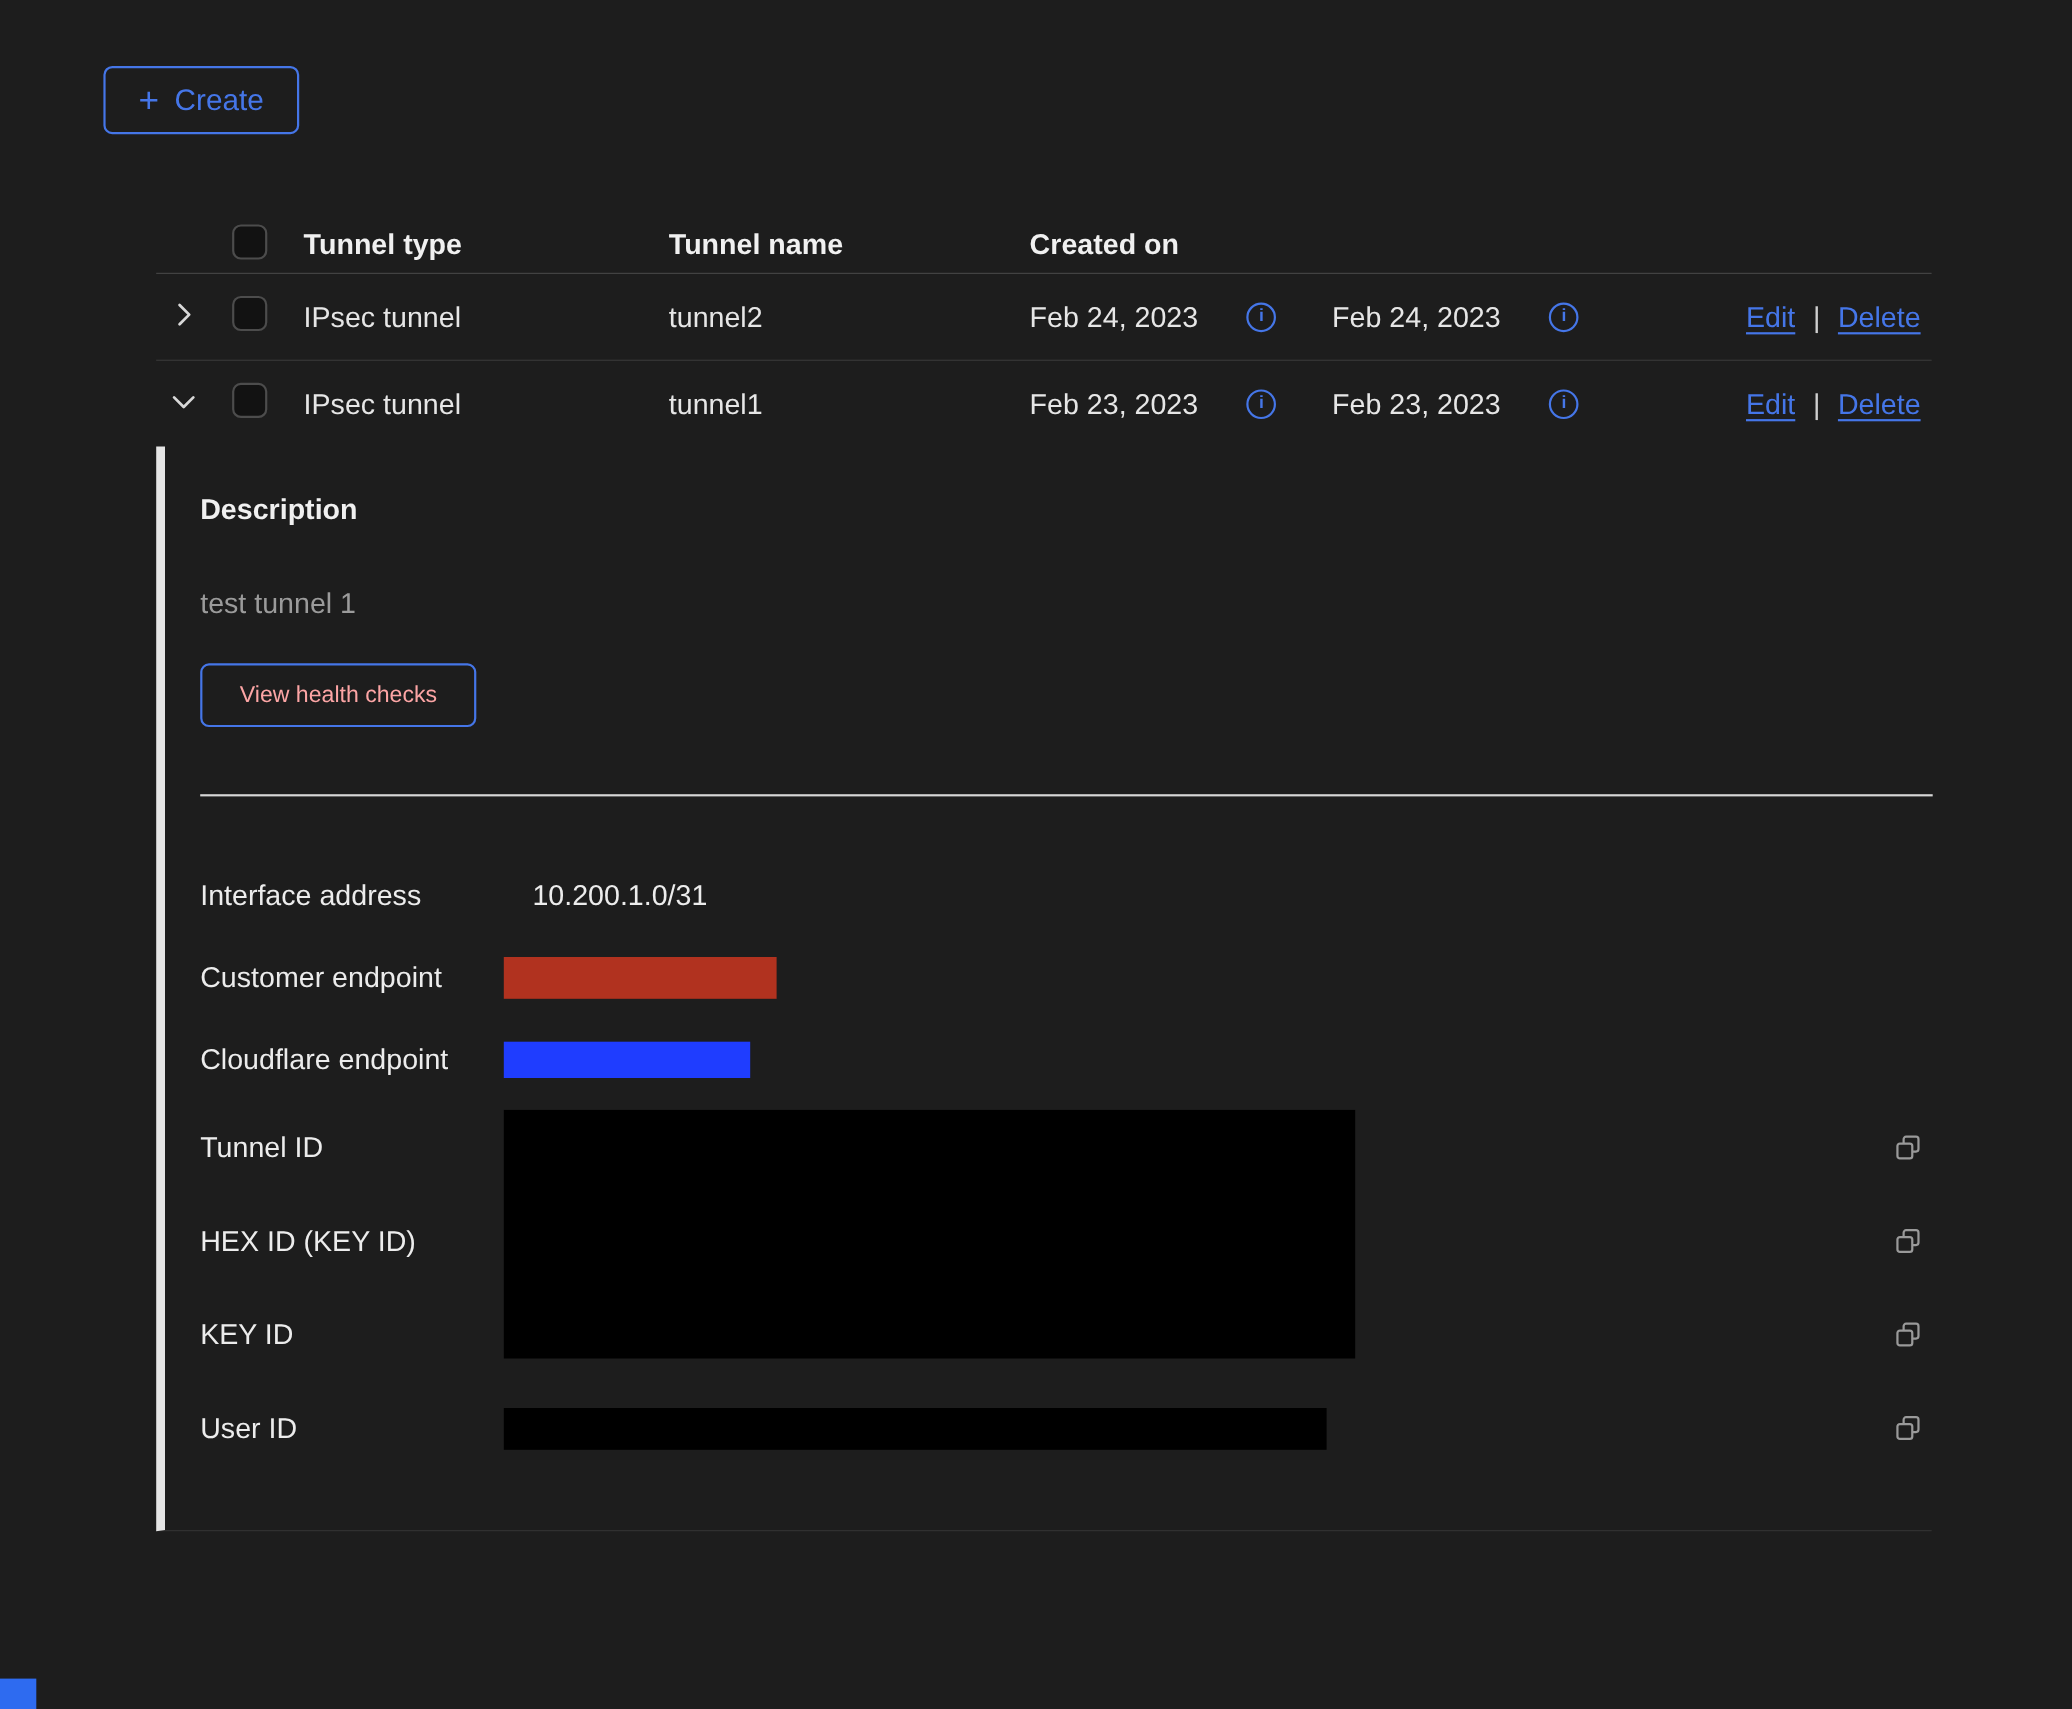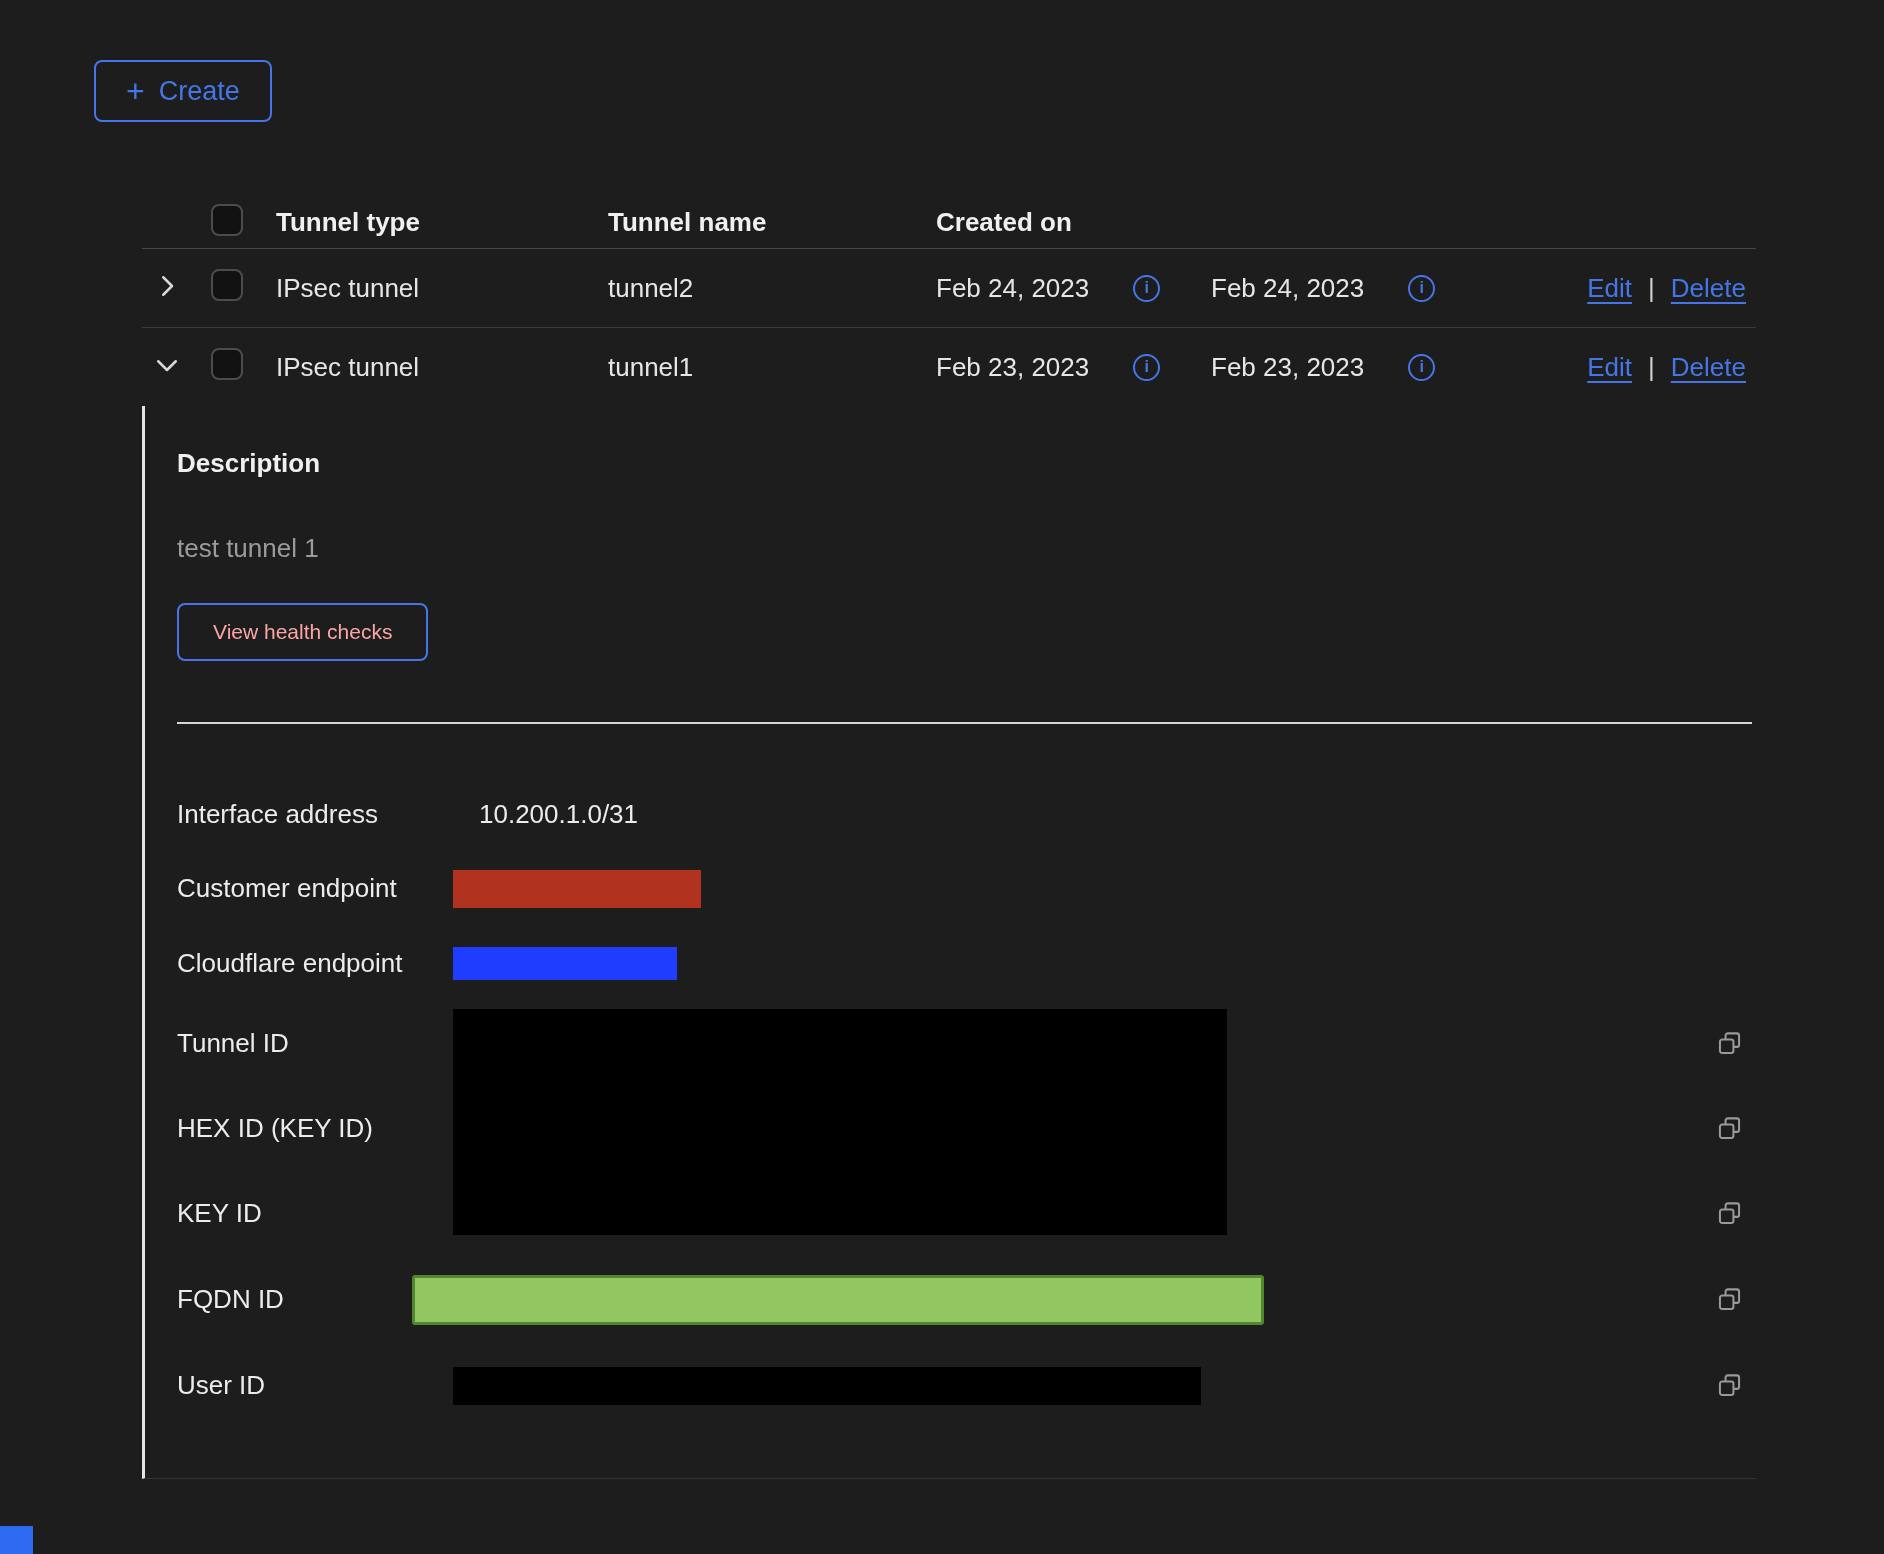--- a/index.html
+++ b/index.html
@@ -49,21 +49,21 @@
     display:inline-flex;align-items:center;justify-content:center;
     box-sizing:border-box;cursor:pointer;flex-shrink:0;
   }
   .info-i{font-size:16px;font-weight:600;color:#4576e8;line-height:1;}
   .actions{justify-self:end;padding-right:10px;display:flex;align-items:center;}
   .link{color:#4576e8;text-decoration:underline;text-underline-offset:5px;cursor:pointer;font-size:26px;}
   .pipe{color:#cfcfcf;margin:0 16px;font-size:26px;}
 
   
   .expanded{
-    border-left:3px solid #e5e5e5;
+    border-left:8px solid #e5e5e5;
     padding:40px 0 50px 32px;
     position:relative;
     border-bottom:1px solid #343434;
   }
   .desc-label{font-size:26px;font-weight:600;line-height:34px;margin-bottom:51px;color:#f0f0f0;}
   .desc-value{font-size:26px;line-height:34px;color:#9b9b9b;margin-bottom:38px;}
   .health-btn{
     background:transparent;border:2px solid #4576e8;border-radius:8px;
     color:#fca5a5;font-size:21px;font-family:inherit;
     padding:15px 34px;cursor:pointer;display:inline-block;
@@ -231,30 +231,20 @@
         <div class="frow h-id">
           <div class="flabel">KEY ID</div>
           <button class="copy-btn">
             <svg width="27" height="27" viewBox="0 0 24 24">
                 <rect x="8.5" y="3" width="12" height="12" rx="2" fill="none" stroke="#9a9a9a" stroke-width="1.8"></rect>
                 <rect x="3.5" y="8.5" width="12" height="12" rx="2" fill="#1d1d1d" stroke="#9a9a9a" stroke-width="1.8"></rect>
               </svg>
           </button>
         </div>
 
-        <div class="frow h-fq">
-          <div class="flabel">FQDN ID</div>
-          <div class="redact-green"></div>
-          <button class="copy-btn">
-            <svg width="27" height="27" viewBox="0 0 24 24">
-                <rect x="8.5" y="3" width="12" height="12" rx="2" fill="none" stroke="#9a9a9a" stroke-width="1.8"></rect>
-                <rect x="3.5" y="8.5" width="12" height="12" rx="2" fill="#1d1d1d" stroke="#9a9a9a" stroke-width="1.8"></rect>
-              </svg>
-          </button>
-        </div>
 
         <div class="frow h-us">
           <div class="flabel">User ID</div>
           <div class="redact-user"></div>
           <button class="copy-btn">
             <svg width="27" height="27" viewBox="0 0 24 24">
                 <rect x="8.5" y="3" width="12" height="12" rx="2" fill="none" stroke="#9a9a9a" stroke-width="1.8"></rect>
                 <rect x="3.5" y="8.5" width="12" height="12" rx="2" fill="#1d1d1d" stroke="#9a9a9a" stroke-width="1.8"></rect>
               </svg>
           </button>

